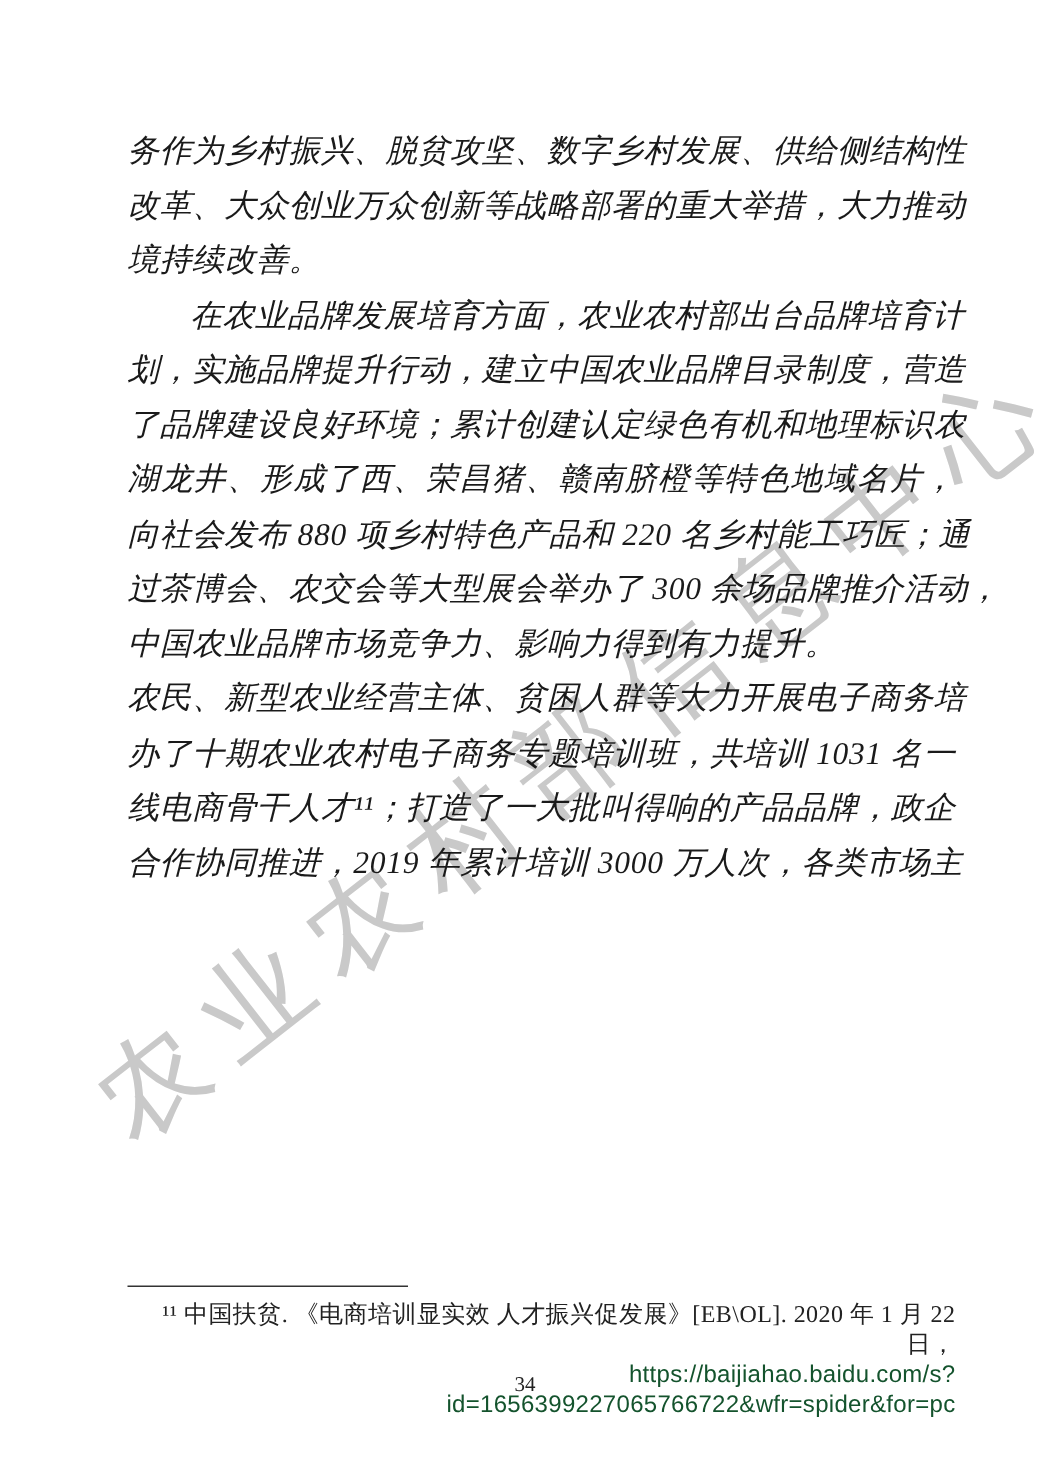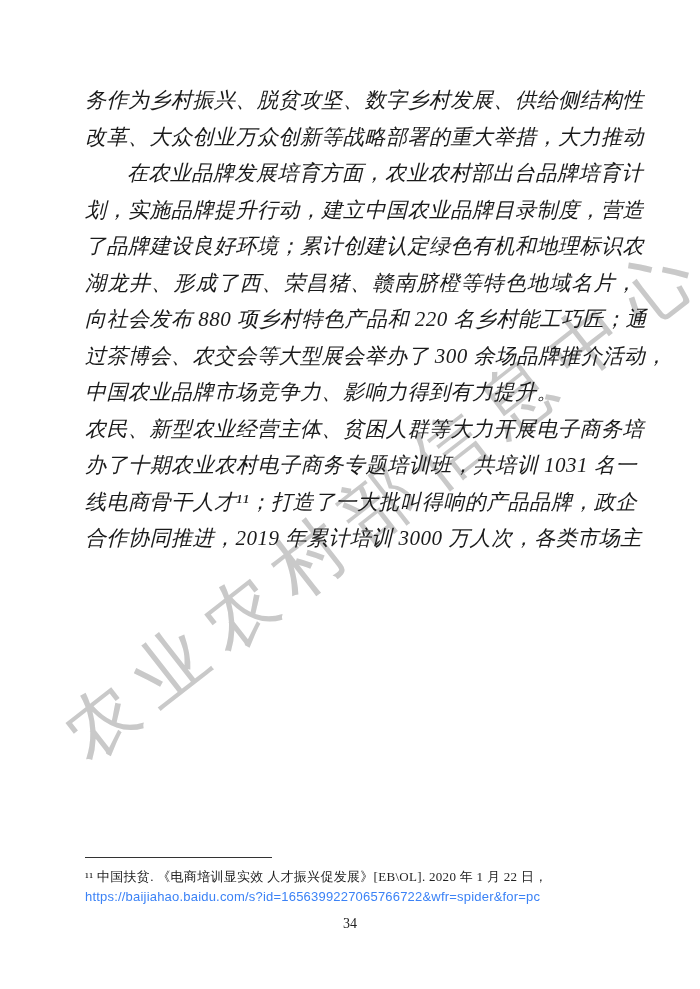--- a/index.html
+++ b/index.html
@@ -63,28 +63,29 @@
     width: 552px;
     z-index: 1;
   }
   .fn-rule {
     width: 187px;
     height: 0;
     border-top: 1.5px solid #333333;
     margin-bottom: 9px;
   }
   .fn-line {
-    font-size: 13px;
+    font-size: 16px;
     line-height: 20px;
     color: #222222;
     letter-spacing: 0.3px;
+    text-align: right;
   }
   .fn-url {
     font-family: "Liberation Sans", "DejaVu Sans", sans-serif;
-    color: #3b82f6;
+    color: #14532d;
     letter-spacing: 0.2px;
   }
   .page-number {
     position: absolute;
     left: 0;
     top: 916px;
     width: 700px;
     text-align: center;
     font-size: 14px;
     color: #222222;
@@ -96,20 +97,21 @@
 
 <div class="page">
 
   <div class="watermark">农业农村部信息中心</div>
 
   <div class="content">
 
     <div>
       <div class="line">务作为乡村振兴、脱贫攻坚、数字乡村发展、供给侧结构性</div>
       <div class="line">改革、大众创业万众创新等战略部署的重大举措，大力推动</div>
+      <div class="line end">境持续改善。</div>
     </div>
 
     <div>
       <div class="line indent">在农业品牌发展培育方面，农业农村部出台品牌培育计</div>
       <div class="line">划，实施品牌提升行动，建立中国农业品牌目录制度，营造</div>
       <div class="line">了品牌建设良好环境；累计创建认定绿色有机和地理标识农</div>
       <div class="line">湖龙井、形成了西、荣昌猪、赣南脐橙等特色地域名片，</div>
       <div class="line">向社会发布 880 项乡村特色产品和 220 名乡村能工巧匠；通</div>
       <div class="line">过茶博会、农交会等大型展会举办了 300 余场品牌推介活动，</div>
       <div class="line end">中国农业品牌市场竞争力、影响力得到有力提升。</div>

